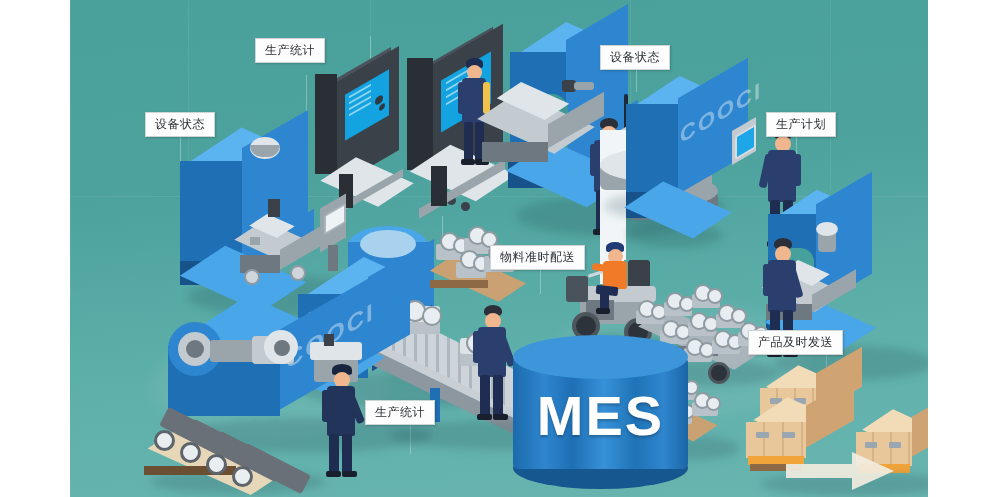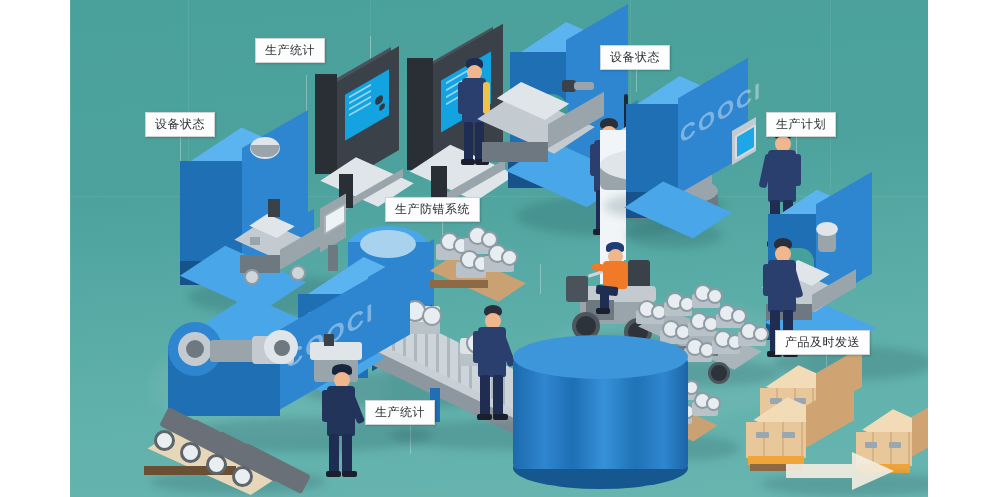--- a/index.html
+++ b/index.html
@@ -598,20 +598,21 @@
       <div class="pipe" style="left:70px;top:38px;width:72px;height:21px;transform:rotate(27deg);"></div>
       <div class="pipe-end" style="left:64px;top:46px;width:15px;height:15px;"></div>
       <div class="pipe" style="left:96px;top:50px;width:72px;height:21px;transform:rotate(27deg);"></div>
       <div class="pipe-end" style="left:90px;top:58px;width:15px;height:15px;"></div>
     </div>
 
     <div id="mes">
       <div class="cyl-bot"></div>
       <div class="cyl-body"></div>
       <div class="cyl-top"></div>
+      <div class="mes-text">MES</div>
     </div>
 
     <div class="iso" style="left:690px;top:360px;width:210px;height:130px;">
 
       <div class="iso" style="left:0;top:8px;width:110px;height:80px;">
         <div class="face card-t" style="left:10px;top:0;width:78px;height:40px;
              transform:skewX(-30deg) scaleY(.62) rotate(30deg);"></div>
         <div class="face card" style="left:0;top:20px;width:56px;height:34px;
              background:repeating-linear-gradient(90deg,#e8c79a 0 16px,#d8b385 16px 18px);"></div>
         <div class="face card-d" style="left:56px;top:-8px;width:46px;height:40px;transform:skewY(-30deg);"></div>
@@ -650,17 +651,17 @@
         <polygon points="0,14 66,14 66,2 108,21 66,40 66,28 0,28" fill="#f2ede0" opacity="0.92"></polygon>
       </svg>
     </div>
 
   </div>
 
   <div class="lbl" style="left:255px;top:38px;">生产统计</div>
   <div class="lbl" style="left:145px;top:112px;">设备状态</div>
   <div class="lbl" style="left:600px;top:45px;">设备状态</div>
   <div class="lbl" style="left:766px;top:112px;">生产计划</div>
-  <div class="lbl" style="left:385px;top:197px;">生产防错系统</div>
-  <div class="lbl" style="left:775px;top:330px;">产品及时发送</div>
+  <div class="lbl" style="left:490px;top:245px;">物料准时配送</div>
+  <div class="lbl" style="left:748px;top:330px;">产品及时发送</div>
   <div class="lbl" style="left:365px;top:400px;">生产统计</div>
 
 </div>
 
 </body></html>

